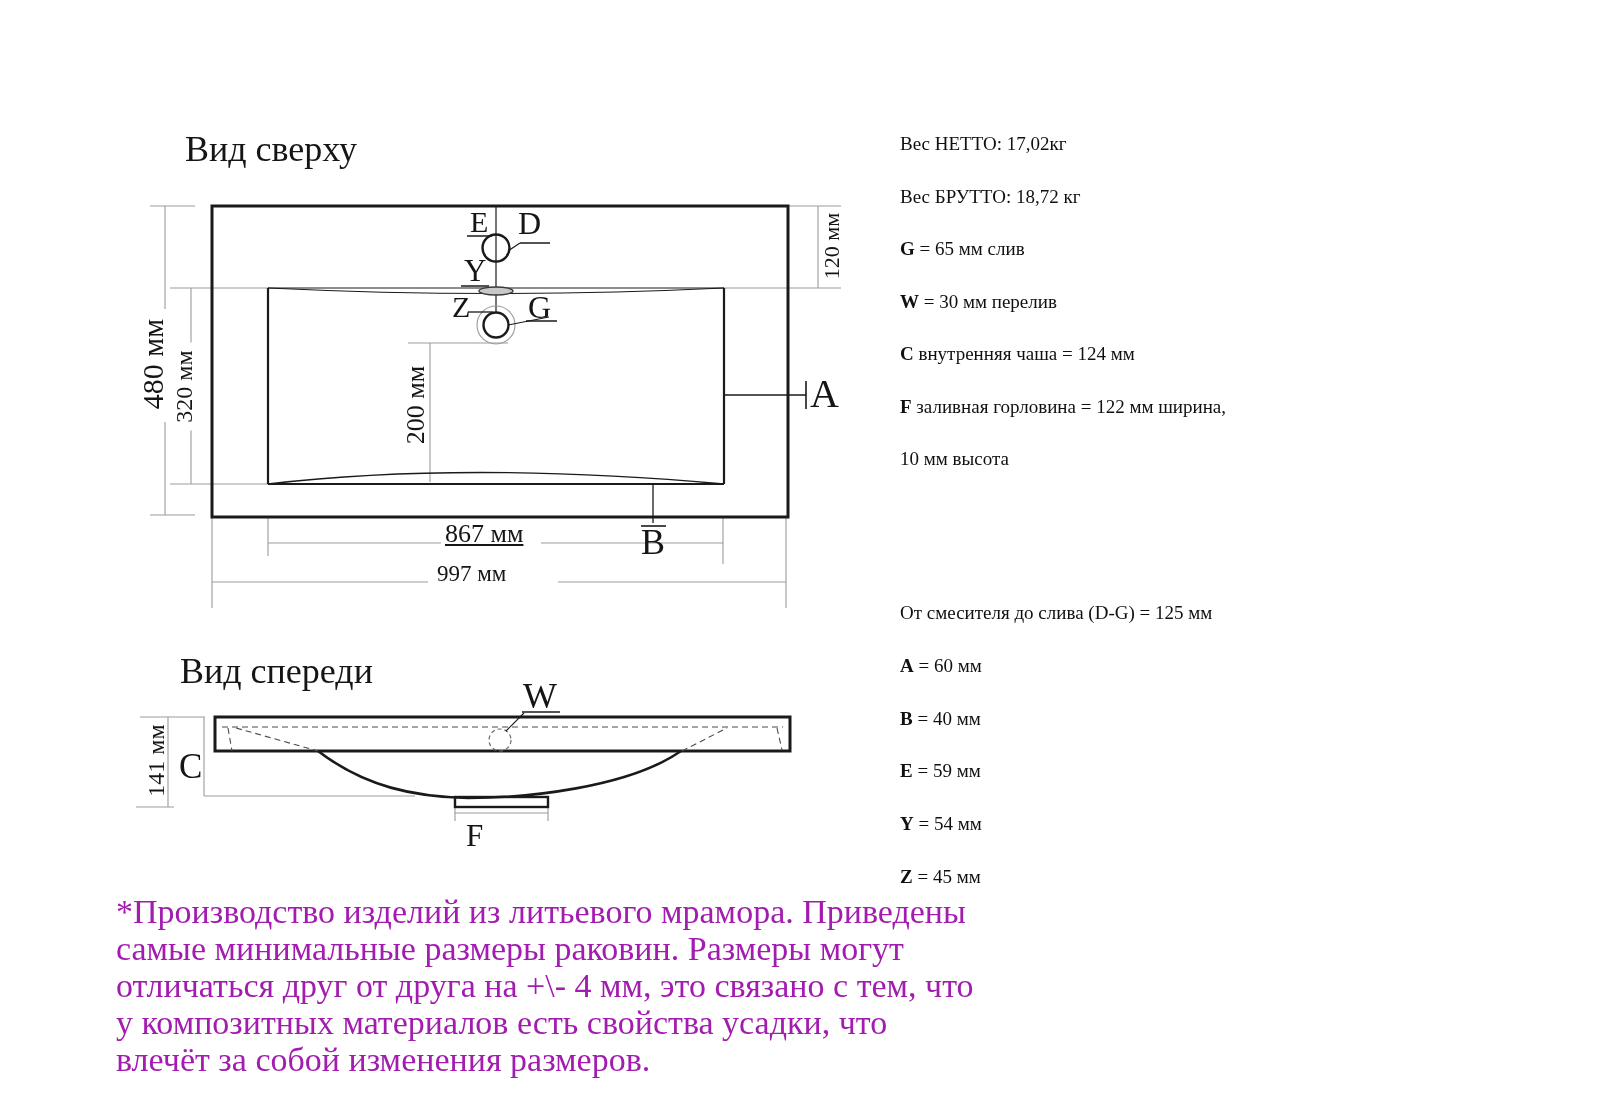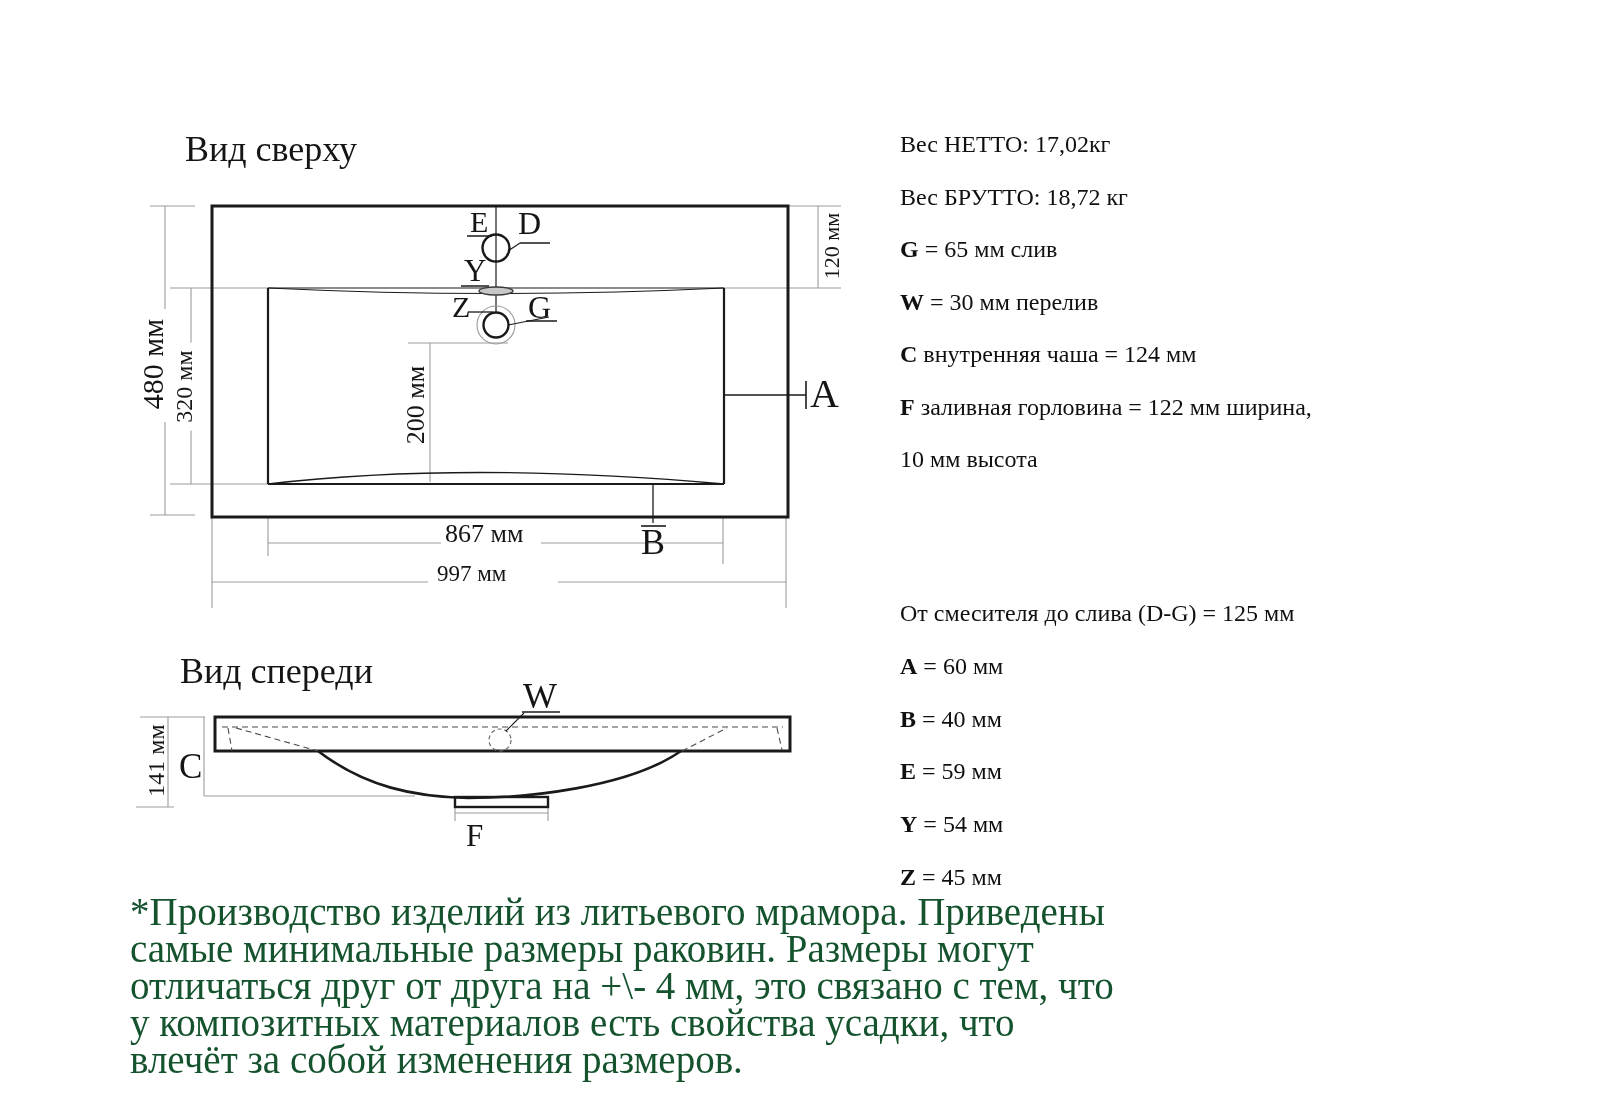--- a/index.html
+++ b/index.html
@@ -2,26 +2,26 @@
 <html><head>
 <meta charset="utf-8">
 <style>
   html,body{margin:0;padding:0;background:#ffffff;}
   #canvas{position:relative;width:1600px;height:1100px;background:#ffffff;overflow:hidden;
           font-family:"Liberation Serif","DejaVu Serif",serif;color:#111;margin-top:40px;}
   #drawing{position:absolute;left:0;top:0;}
   .t{position:absolute;white-space:nowrap;color:#151515;}
   .rot{transform:rotate(-90deg);text-align:center;}
   .wbg{background:#ffffff;}
-  .spec{position:absolute;font-size:24px;color:#101010;}
+  .spec{position:absolute;font-size:19px;color:#101010;}
   .spec .ln{white-space:nowrap;}
   .spec b{font-weight:bold;}
   #specs-top{left:900px;top:78px;line-height:52.5px;}
   #specs-bottom{left:900px;top:547px;line-height:52.8px;}
-  #footnote{position:absolute;left:130px;top:853px;font-size:39px;line-height:37px;color:#14532d;}
+  #footnote{position:absolute;left:116px;top:853px;font-size:34px;line-height:37px;color:#a21caf;}
   
   .s3{stroke:#1a1a1a;stroke-width:3;fill:none;}
   .s26{stroke:#1a1a1a;stroke-width:2.6;fill:none;}
   .s24{stroke:#1a1a1a;stroke-width:2.4;fill:none;}
   .s22{stroke:#1a1a1a;stroke-width:2.2;fill:none;}
   .s16{stroke:#1a1a1a;stroke-width:1.6;fill:none;}
   .s15{stroke:#1a1a1a;stroke-width:1.5;fill:none;}
   .s13{stroke:#1a1a1a;stroke-width:1.3;fill:none;}
   .s12{stroke:#1a1a1a;stroke-width:1.2;fill:none;}
   .s11{stroke:#1a1a1a;stroke-width:1.1;fill:none;}
@@ -134,21 +134,21 @@
 
   <div class="t" style="left:185px;top:88px;font-size:36px;">Вид сверху</div>
   <div class="t" style="left:180px;top:610px;font-size:36px;">Вид спереди</div>
 
   <div class="t rot wbg" style="left:98px;top:307px;width:110px;font-size:30px;">480 мм</div>
   <div class="t rot wbg" style="left:140px;top:333px;width:88px;font-size:24px;">320 мм</div>
   <div class="t rot" style="left:792px;top:193px;width:80px;font-size:22px;">120 мм</div>
   <div class="t rot" style="left:368px;top:350px;width:95px;font-size:26px;">200 мм</div>
   <div class="t rot" style="left:112px;top:707px;width:88px;font-size:24px;">141 мм</div>
 
-  <div class="t wbg" style="left:445px;top:479px;font-size:26px;">867 мм</div>
+  <div class="t wbg" style="left:445px;top:479px;font-size:26px;text-decoration:underline;">867 мм</div>
   <div class="t wbg" style="left:437px;top:521px;font-size:23px;">997 мм</div>
 
   <div class="t" style="left:470px;top:165px;font-size:30px;">E</div>
   <div class="t" style="left:518px;top:165px;font-size:32px;">D</div>
   <div class="t" style="left:464px;top:213px;font-size:31px;">Y</div>
   <div class="t" style="left:452px;top:250px;font-size:30px;">Z</div>
   <div class="t" style="left:528px;top:249px;font-size:32px;">G</div>
   <div class="t" style="left:810px;top:330px;font-size:40px;">A</div>
   <div class="t" style="left:641px;top:481px;font-size:36px;">B</div>
 

